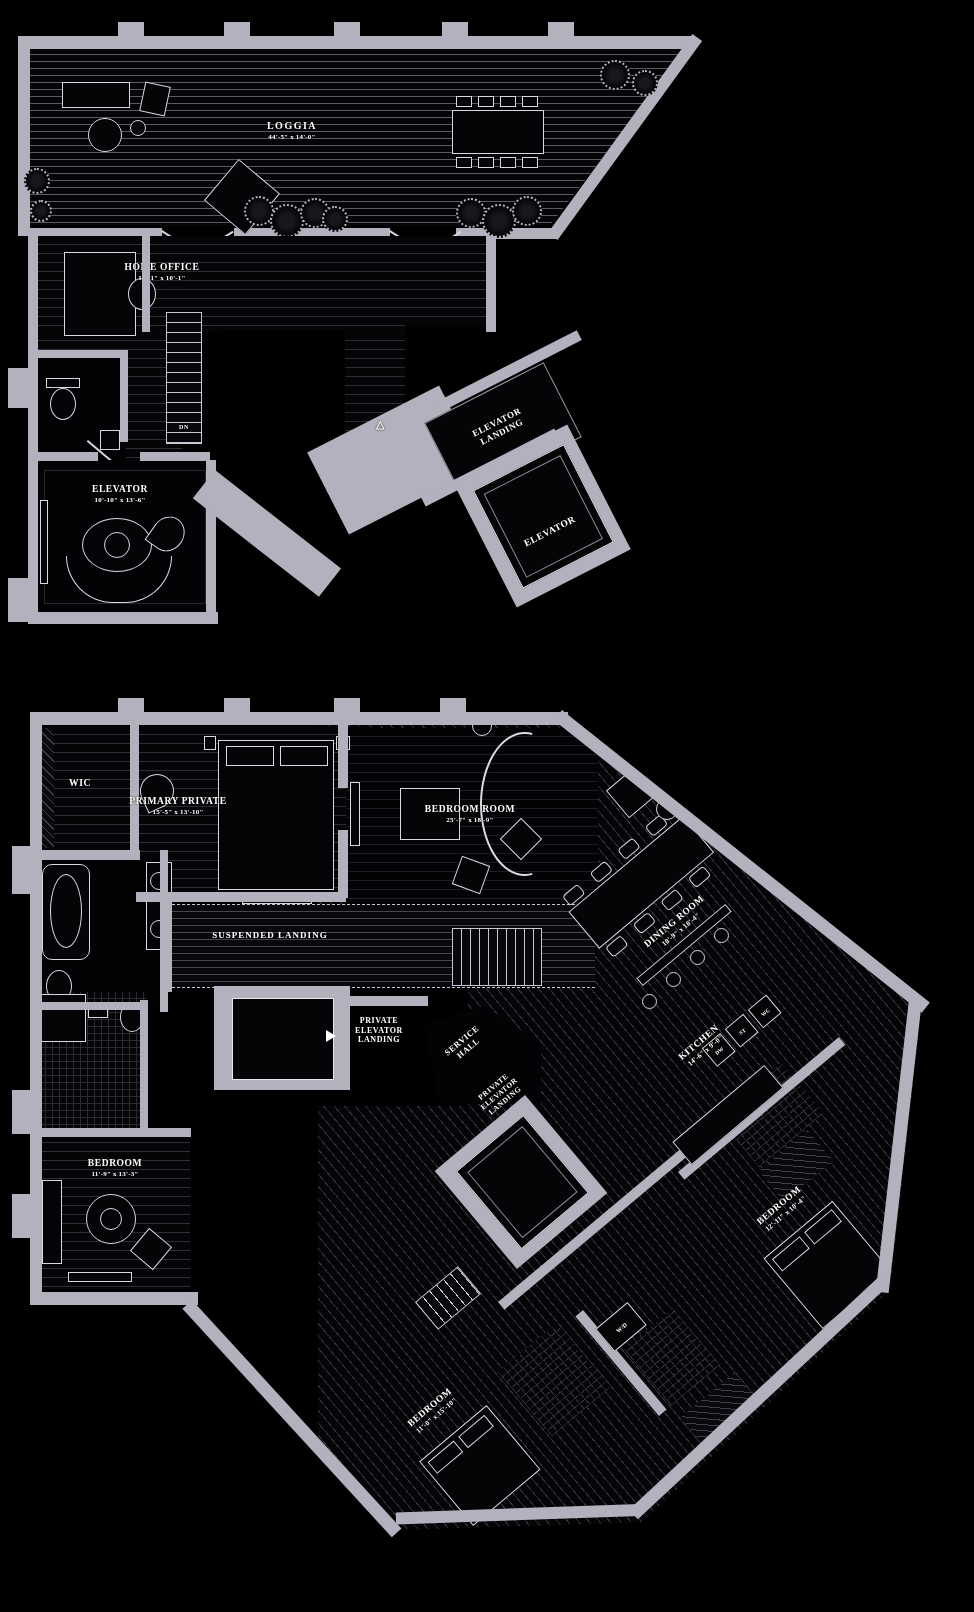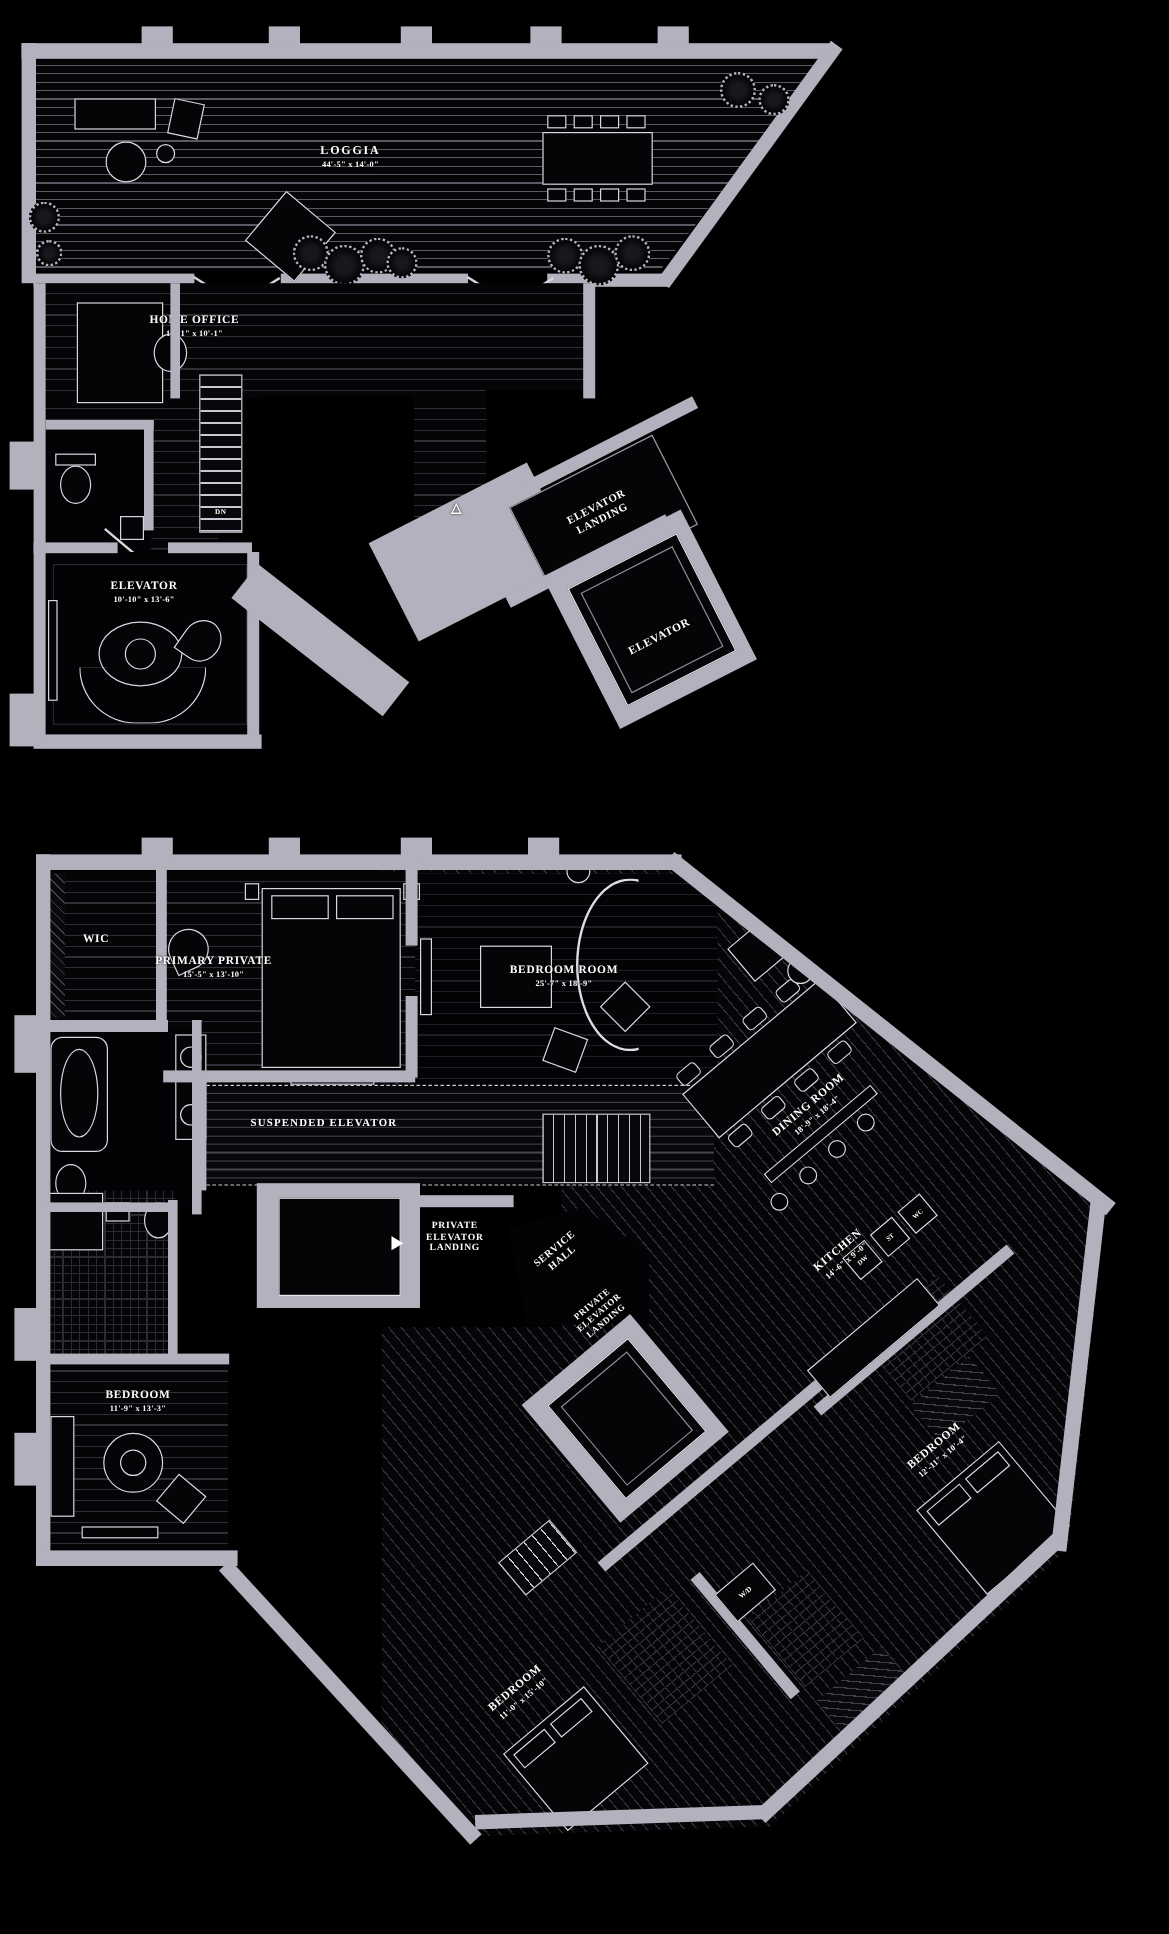--- a/index.html
+++ b/index.html
@@ -310,21 +310,21 @@
   </div>
   <div class="lbl" style="left:128px;top:796px;width:100px;">
     <span>PRIMARY PRIVATE</span>
     <span class="dims">15'-5" x 13'-10"</span>
   </div>
   <div class="lbl" style="left:415px;top:804px;width:110px;">
     <span>BEDROOM ROOM</span>
     <span class="dims">25'-7" x 18'-9"</span>
   </div>
   <div class="lbl" style="left:180px;top:930px;width:180px;font-size:9px;letter-spacing:1px;">
-    <span>SUSPENDED ELEVATOR</span>
+    <span>SUSPENDED LANDING</span>
   </div>
   <div class="lbl" style="left:336px;top:1016px;width:86px;font-size:8px;">
     <span>PRIVATE ELEVATOR LANDING</span>
   </div>
   <div class="abs" style="left:326px;top:1030px;width:10px;height:12px;background:#fff;clip-path:polygon(0 0,100% 50%,0 100%);"></div>
   <div class="lbl" style="left:430px;top:1034px;width:70px;font-size:8.5px;transform:rotate(-40deg);">
     <span>SERVICE HALL</span>
   </div>
   <div class="lbl" style="left:458px;top:1080px;width:82px;font-size:7.5px;transform:rotate(-40deg);">
     <span>PRIVATE ELEVATOR LANDING</span>

